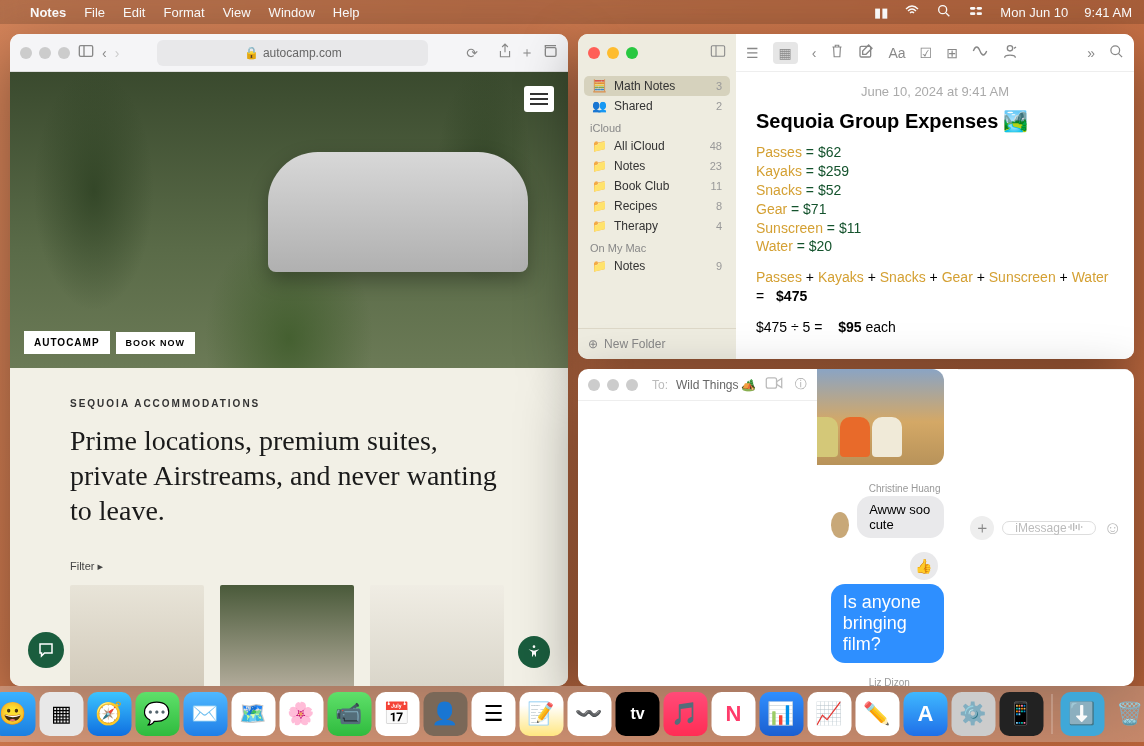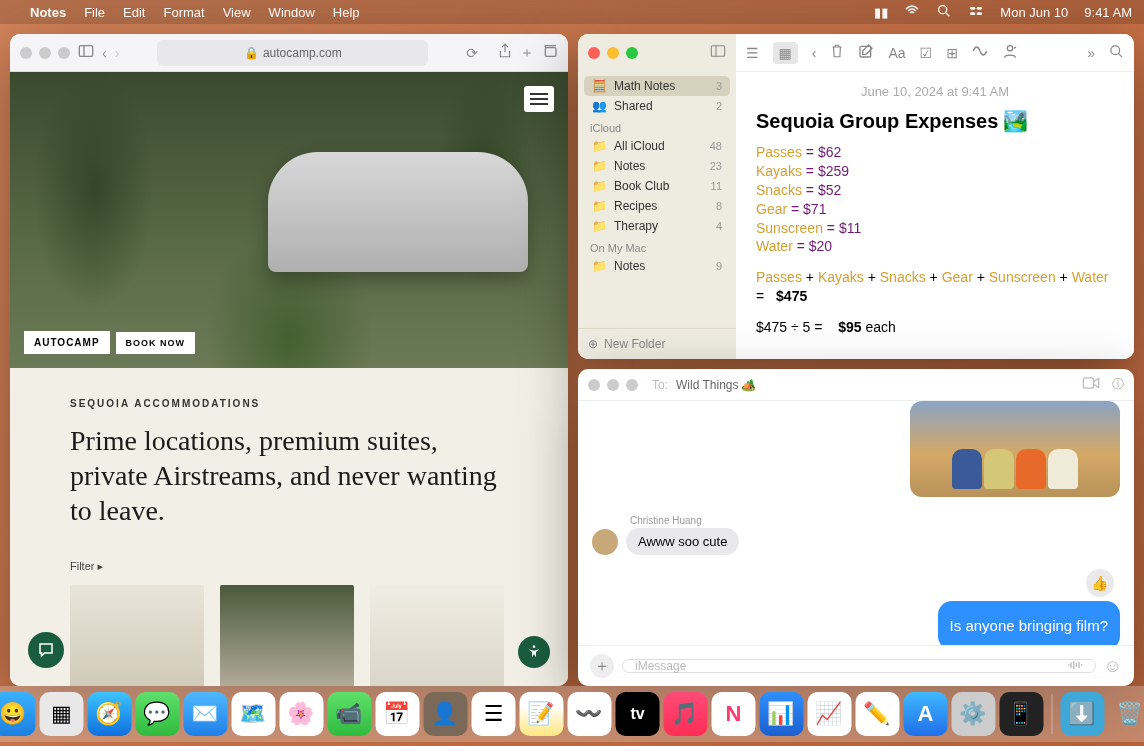--- a/index.html
+++ b/index.html
@@ -58,36 +58,36 @@
 .notes-new-folder { padding: 8px 10px; font-size: 12px; color: #888; display: flex; gap: 6px; align-items: center; border-top: 1px solid #ddd8c8; }
 .notes-main { flex: 1; background: #fff; display: flex; flex-direction: column; }
 .notes-toolbar { height: 38px; display: flex; align-items: center; padding: 0 10px; gap: 14px; color: #888; border-bottom: 1px solid #eee; }
 .notes-toolbar-icon { font-size: 14px; cursor: pointer; }
 .notes-toolbar-spacer { flex: 1; }
 .notes-content { padding: 12px 20px; }
 .notes-date { text-align: center; font-size: 13px; color: #aaa; }
 .notes-title { font-size: 20px; font-weight: 700; margin-top: 10px; }
 .notes-lines { margin-top: 10px; font-size: 14px; line-height: 1.35; }
 .notes-lines .k { color: #d4a033; }
-.notes-lines .v { color: #701a75; }
+.notes-lines .v { color: #14532d; }
 .notes-lines .r { color: #000000; font-weight: 600; margin-left: 8px; }
 
 
-.messages { left: 578px; top: 369px; width: 556px; height: 317px; display: flex; flex-direction: column; background: #fff; }
+.messages { left: 578px; top: 369px; width: 556px; height: 317px; display: flex; flex-direction: row; background: #fff; }
 .messages-header { height: 32px; display: flex; align-items: center; padding: 0 10px; gap: 8px; font-size: 12px; color: #666; border-bottom: 1px solid #eee; }
 .messages-header-right { margin-left: auto; display: flex; gap: 12px; color: #aaa; }
 .messages-body { flex: 1; padding: 10px 14px; overflow: auto; position: relative; }
 .msg-photo { position: absolute; top: 0; right: 14px; width: 210px; height: 96px; background: linear-gradient(180deg, #8aa4c4 0%, #d4a866 55%, #b8935a 100%); border-radius: 12px; }
 .msg-photo-people { position: absolute; bottom: 8px; left: 0; right: 0; display: flex; justify-content: center; gap: 2px; }
 .msg-photo-people div { width: 30px; height: 40px; border-radius: 10px 10px 4px 4px; }
 .msg-sender { font-size: 10px; color: #999; margin-left: 38px; margin-top: 108px; }
 .msg-row { display: flex; align-items: flex-end; gap: 8px; margin-top: 2px; }
 .msg-avatar { width: 26px; height: 26px; border-radius: 50%; background: #c8a878; }
 .msg-bubble-in { background: #e9e9eb; padding: 6px 12px; border-radius: 14px; font-size: 13px; max-width: 260px; }
-.msg-bubble-out { background: #2e8fff; color: #fff; padding: 16px 12px; border-radius: 14px; font-size: 15px; max-width: 260px; margin-left: auto; }
+.msg-bubble-out { background: #2e8fff; color: #fff; padding: 8px 12px; border-radius: 14px; font-size: 18px; max-width: 260px; margin-left: auto; }
 .msg-reaction { width: 28px; height: 28px; background: #e9e9eb; border-radius: 50%; display: flex; align-items: center; justify-content: center; margin-left: auto; margin-right: 6px; font-size: 14px; }
 .messages-input { display: flex; align-items: center; padding: 8px 12px; gap: 8px; border-top: 1px solid #eee; }
 .messages-input-plus { width: 24px; height: 24px; border-radius: 50%; background: #eee; display: flex; align-items: center; justify-content: center; color: #888; }
 .messages-input-field { flex: 1; border: 1px solid #ddd; border-radius: 14px; height: 14px; padding: 0 12px; font-size: 12px; display: flex; align-items: center; color: #bbb; justify-content: space-between; }
 
 
 .dock { position: absolute; bottom: 4px; left: 50%; transform: translateX(-50%); background: rgba(255,255,255,0.25); backdrop-filter: blur(20px); border-radius: 18px; padding: 6px 8px; display: flex; gap: 4px; align-items: center; }
 .dock-icon { width: 44px; height: 44px; border-radius: 10px; display: flex; align-items: center; justify-content: center; font-size: 22px; cursor: pointer; }
 .dock-sep { width: 1px; height: 40px; background: rgba(255,255,255,0.4); margin: 0 4px; }
 

